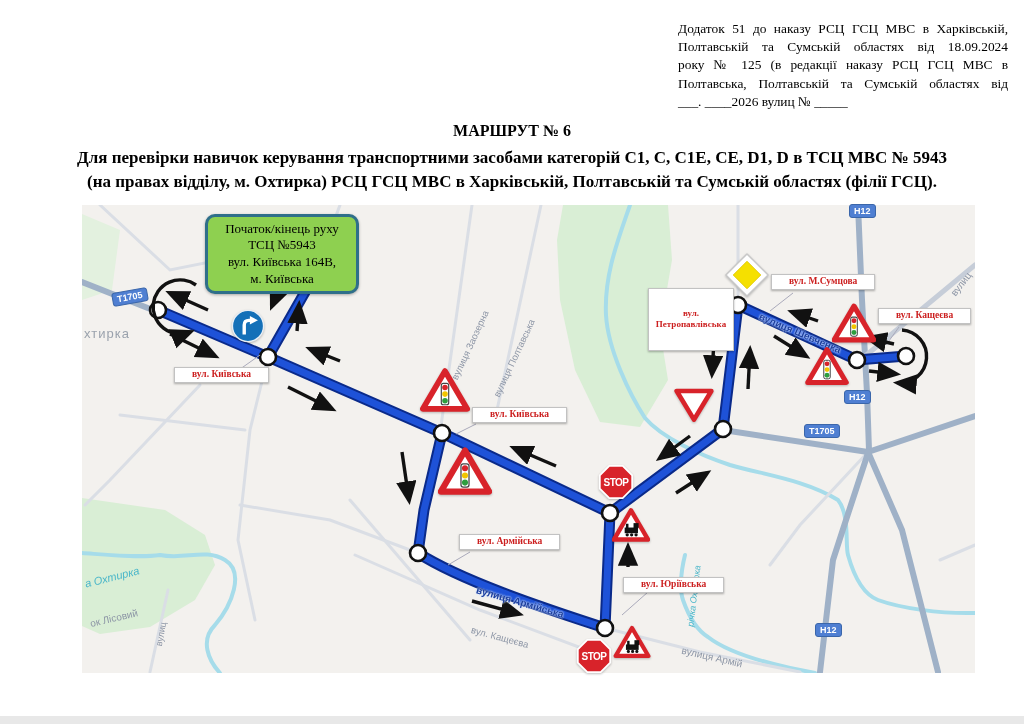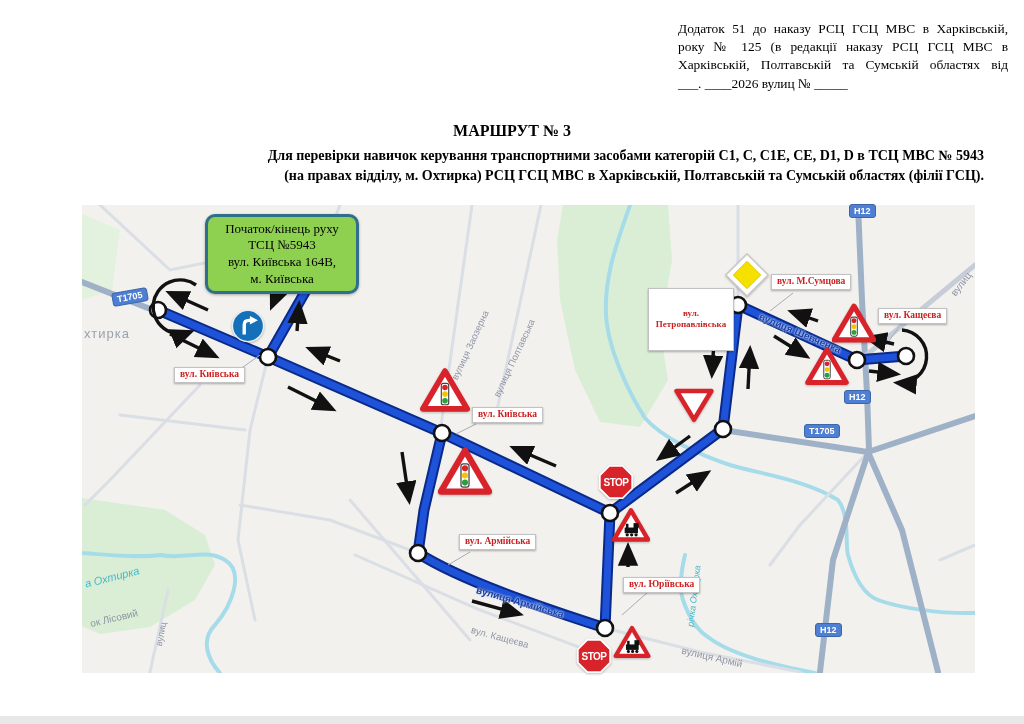--- a/index.html
+++ b/index.html
@@ -5,26 +5,26 @@
   html,body{margin:0;padding:0;background:#e8e8e8;}
   .page{position:relative;width:1024px;height:716px;background:#ffffff;overflow:hidden;
         font-family:"Liberation Serif", serif;color:#000;}
   
   .annex{position:absolute;left:678px;top:20px;width:330px;font-size:13.4px;line-height:1.36;}
   .annex-line{text-align:justify;text-align-last:justify;white-space:normal;}
   .annex-line.last{text-align-last:left;}
   
   .title-block{position:absolute;left:40px;top:122px;width:944px;text-align:center;font-weight:bold;}
   .title-main{font-size:16px;margin-bottom:6px;}
-  .title-sub{font-size:14px;line-height:1.42;text-align:right;}
+  .title-sub{font-size:17px;line-height:1.42;}
   
   .map{position:absolute;left:82px;top:205px;width:893px;height:468px;background:var(--map_bg,#f3f1ee);overflow:hidden;}
   .map svg.base{position:absolute;left:0;top:0;}
   .route-label{position:absolute;background:#fff;border:1px solid #c2c2c2;box-shadow:0 1px 2px rgba(0,0,0,.3);
-        padding:1px 5px;font-weight:bold;font-size:9.5px;color:var(--label_text,#cc1f1f);
+        padding:1px 17px;font-weight:bold;font-size:9.5px;color:var(--label_text,#cc1f1f);
         font-family:"Liberation Serif",serif;text-align:center;line-height:1.25;white-space:nowrap;}
   .route-label.wrap{white-space:normal;width:80px;padding:19px 2px;font-size:9px;}
   .shield{position:absolute;background:var(--shield_bg,#4f7fd2);color:#fff;border:1px solid #3a66aa;
         border-radius:3px;font-family:"Liberation Sans",sans-serif;font-weight:bold;font-size:9px;
         padding:0px 4px;line-height:12px;}
   .street-name{position:absolute;font-family:"Liberation Sans",sans-serif;color:#8d96a6;
         white-space:nowrap;transform-origin:center center;}
   .street-name.on-route{color:#1d3f9e;font-weight:bold;text-shadow:0 0 2px #cfe0ff,0 0 2px #cfe0ff;}
   .street-name.water{color:#49b6c9;font-style:italic;}
   .city{position:absolute;font-family:"Liberation Sans",sans-serif;color:#9aa2ad;font-size:13px;letter-spacing:1px;}
@@ -37,27 +37,28 @@
         border-radius:10px;display:flex;flex-direction:column;align-items:center;justify-content:center;
         font-size:13px;line-height:1.28;text-align:center;box-shadow:0 1px 3px rgba(0,0,0,.3);margin-left:48px;}
 </style>
 </head>
 <body>
 
 <div class="page">
 
   <div class="annex">
     <div class="annex-line">Додаток 51 до наказу РСЦ ГСЦ МВС в Харківській,</div>
+    <div class="annex-line">Полтавській та Сумській областях від 18.09.2024</div>
     <div class="annex-line">року № 125 (в редакції наказу РСЦ ГСЦ МВС в</div>
-    <div class="annex-line">Харківській, Полтавській та Сумській областях від</div>
+    <div class="annex-line">Полтавська, Полтавській та Сумській областях від</div>
     <div class="annex-line last">___. ____2026 вулиц № _____</div>
   </div>
 
   <div class="title-block">
-    <div class="title-main">МАРШРУТ № 3</div>
+    <div class="title-main">МАРШРУТ № 6</div>
     <div class="title-sub">Для перевірки навичок керування транспортними засобами категорій С1, С, С1Е, СЕ, D1, D в ТСЦ МВС № 5943</div>
     <div class="title-sub">(на правах відділу, м. Охтирка) РСЦ ГСЦ МВС в Харківській, Полтавській та Сумській областях (філії ГСЦ).</div>
   </div>
 
   <div class="map">
     <svg class="base" width="893" height="468" viewBox="82 205 893 468" xmlns="http://www.w3.org/2000/svg">
       <defs>
         <marker id="ah" markerWidth="8" markerHeight="7" refX="5.5" refY="3" orient="auto">
           <path d="M0 0 L7 3 L0 6 Z" fill="#111"></path>
         </marker>

